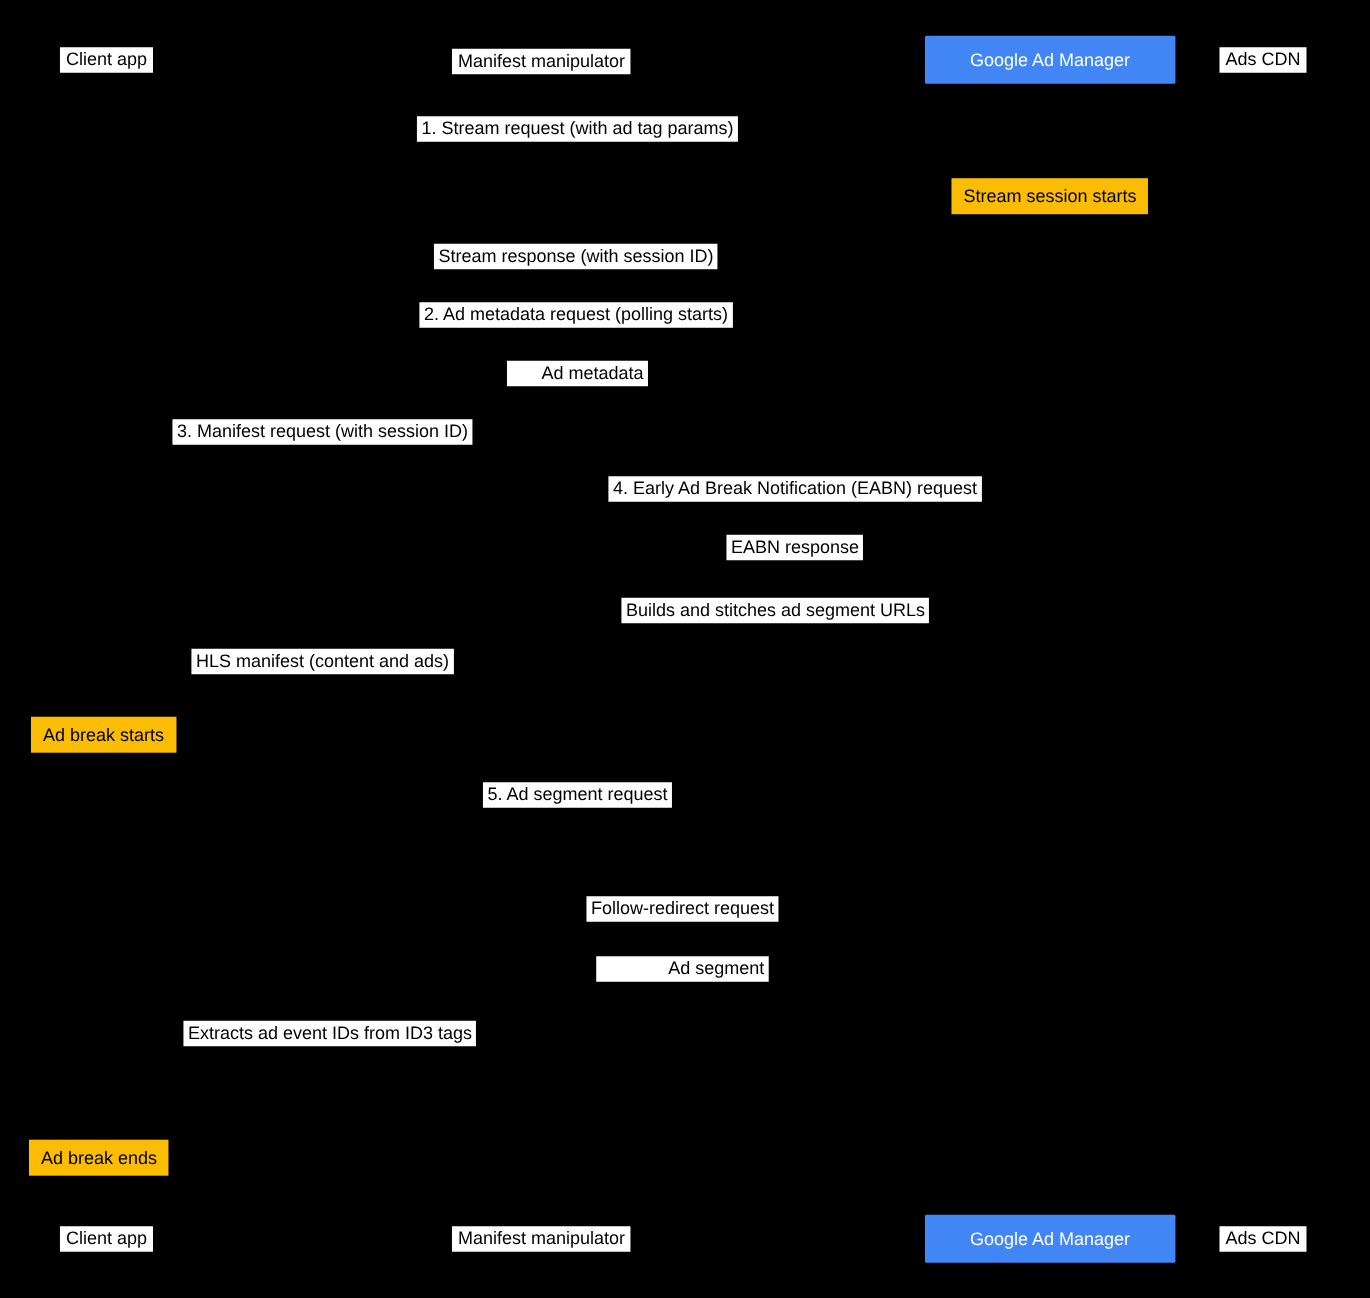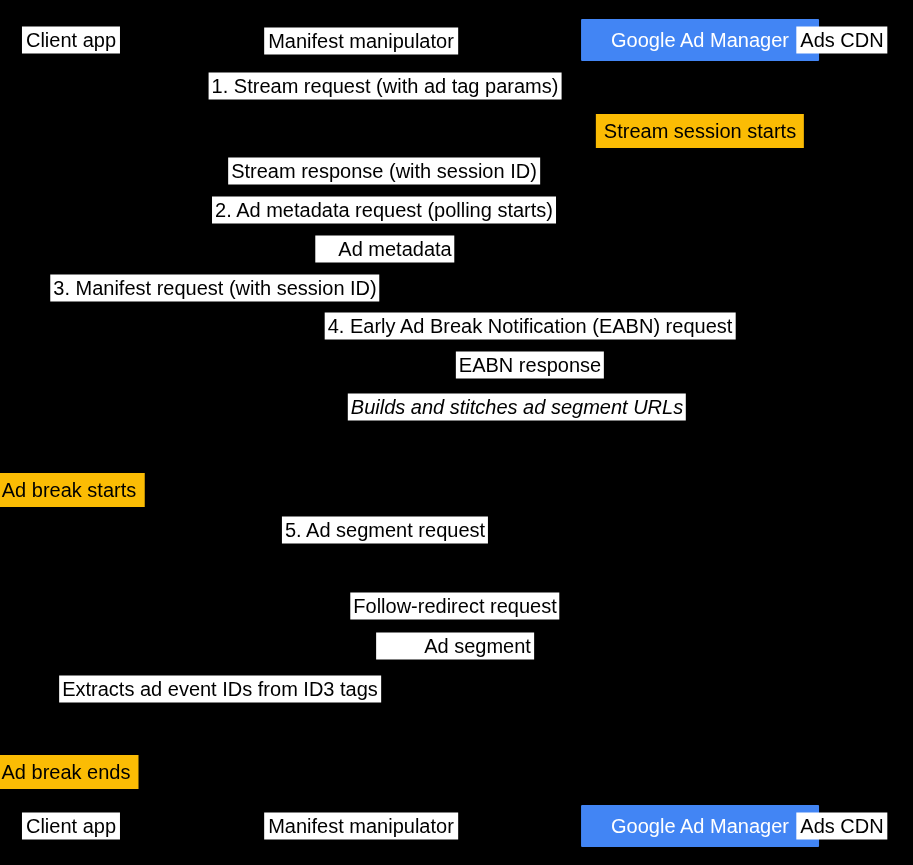--- a/index.html
+++ b/index.html
@@ -2,21 +2,21 @@
 <html style="--background: #000000; --label-bg: #ffffff; --label-text: #000000; --milestone-bg: #fbbc04; --milestone-text: #000000; --participant-highlight-bg: #4285f4; --participant-highlight-text: #ffffff;"><head>
 <meta charset="utf-8">
 <style>
   html, body { margin: 0; padding: 0; background: #000; }
   .stage {
     position: relative;
     width: 913px;
     height: 865px;
     background: var(--background, #000000);
     font-family: "Liberation Sans", sans-serif;
-    font-size: 20px;
+    font-size: 12px;
     overflow: hidden;
   }
   .chip {
     position: absolute;
     transform: translate(-50%, -50%);
     background: var(--label-bg, #ffffff);
     color: var(--label-text, #000000);
     padding: 1px 3px;
     white-space: nowrap;
     line-height: 1.25;
@@ -69,22 +69,23 @@
   <div class="chip" style="left:384px; top:210px;">2. Ad metadata request (polling starts)</div>
 
   <div class="chip" style="left:385px; top:249px;padding-left:23px;">Ad metadata</div>
 
   <div class="chip" style="left:215px; top:288px;">3. Manifest request (with session ID)</div>
 
   <div class="chip" style="left:530px; top:326px;">4. Early Ad Break Notification (EABN) request</div>
 
   <div class="chip" style="left:530px; top:365px;">EABN response</div>
 
-  <div class="chip" style="left:517px; top:407px;font-style:italic;">Builds and stitches ad segment URLs</div>
+  <div class="chip" style="left:517px; top:407px;">Builds and stitches ad segment URLs</div>
 
+  <div class="chip" style="left:215px; top:441px;">HLS manifest (content and ads)</div>
 
   <div class="milestone" style="left:69px; top:490px;">Ad break starts</div>
 
   <div class="chip" style="left:385px; top:530px;text-align:center;">5. Ad segment request</div>
 
 
   <div class="chip" style="left:455px; top:606px;">Follow-redirect request</div>
 
   <div class="chip" style="left:455px; top:646px;padding-left:48px;">Ad segment</div>
 

